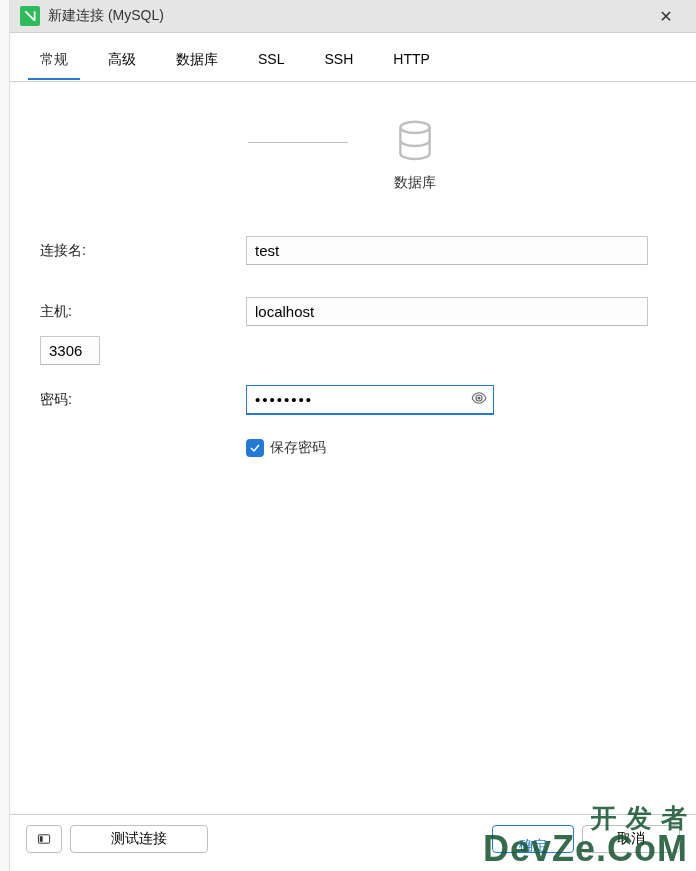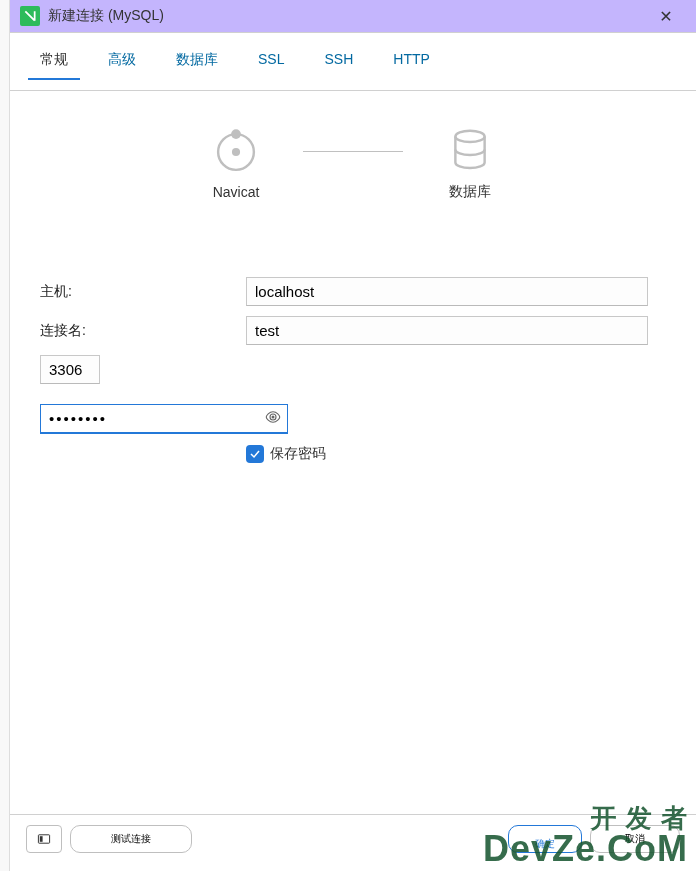--- a/index.html
+++ b/index.html
@@ -18,21 +18,21 @@
       left: 0; top: 0; bottom: 0;
       width: 10px;
       background: #f8f8f8;
       border-right: 1px solid #ddd;
     }
     .titlebar {
       display: flex;
       align-items: center;
       padding: 6px 10px;
       border-bottom: 1px solid #d0d0d0;
-      background: #c4b5fd;
+      background: #e5e5e5;
       margin-left: 10px;
     }
     .app-icon {
       width: 20px; height: 20px;
       background: #2dbb5b;
       border-radius: 2px;
       display: flex;
       align-items: center;
       justify-content: center;
       margin-right: 8px;
@@ -42,28 +42,28 @@
     .close-btn {
       width: 40px;
       text-align: center;
       font-size: 16px;
       cursor: pointer;
       color: #333;
     }
     .tabs {
       display: flex;
       gap: 16px;
-      padding: 12px 18px 11px 18px;
+      padding: 12px 18px 2px 18px;
       border-bottom: 1px solid #d0d0d0;
       margin-left: 10px;
     }
     .tab {
       padding: 6px 12px 10px 12px;
       cursor: pointer;
-      color: #0369a1;
+      color: #000000;
       position: relative;
     }
     .tab.active {
       color: #333;
     }
     .tab.active::after {
       content: "";
       position: absolute;
       bottom: -1px; left: 0; right: 0;
       height: 2px;
@@ -137,21 +137,21 @@
     .eye {
       width: 28px;
       text-align: center;
       color: #666;
       cursor: pointer;
     }
     .save-row {
       display: flex;
       align-items: center;
       margin-left: 206px;
-      margin-top: 11px;
+      margin-top: 24px;
       gap: 6px;
     }
     .check {
       width: 18px; height: 18px;
       background: #2378d8;
       border-radius: 4px;
       display: flex;
       align-items: center;
       justify-content: center;
       cursor: pointer;
@@ -174,25 +174,25 @@
       background: #fff;
       display: flex;
       align-items: center;
       justify-content: center;
       cursor: pointer;
     }
     .btn {
       height: 28px;
       padding: 0 34px;
       border: 1px solid #bfbfbf;
-      border-radius: 10px;
+      border-radius: 4px;
       background: #fff;
       cursor: pointer;
       font-family: inherit;
-      font-size: 10px;
+      font-size: 14px;
     }
     .btn.med { padding: 0 40px; }
     .spacer { flex: 1; }
     .btn-primary {
       border: 1px solid #2378d8;
       color: #2378d8;
       padding: 11px 26px;
     }
     .watermark {
       position: absolute;
@@ -226,58 +226,51 @@
 <div class="tabs">
   <div class="tab active">常规</div>
   <div class="tab">高级</div>
   <div class="tab">数据库</div>
   <div class="tab">SSL</div>
   <div class="tab">SSH</div>
   <div class="tab">HTTP</div>
 </div>
 
 <div class="diagram">
-  <div class="diagram-node">
-    <svg viewBox="0 0 64 64">
-      <circle cx="32" cy="32" r="22" stroke="#bfbfbf" stroke-width="3" fill="none"></circle>
-      <circle cx="32" cy="10" r="6" fill="#bfbfbf"></circle>
-      <circle cx="32" cy="32" r="5" fill="#bfbfbf"></circle>
-    </svg>
-    <div class="diagram-node-label">Navicat</div>
-  </div>
   <div class="diagram-line"></div>
   <div class="diagram-node">
     <svg viewBox="0 0 64 64">
       <ellipse cx="32" cy="14" rx="18" ry="7" stroke="#bfbfbf" stroke-width="3" fill="none"></ellipse>
       <path d="M14 14 V46 a18 7 0 0 0 36 0 V14" stroke="#bfbfbf" stroke-width="3" fill="none"></path>
       <path d="M14 30 a18 7 0 0 0 36 0" stroke="#bfbfbf" stroke-width="3" fill="none"></path>
     </svg>
     <div class="diagram-node-label">数据库</div>
   </div>
 </div>
 
 <div class="form">
+  <div class="form-row">
+    <div class="form-label">连接名:</div>
+    <input class="form-input input-long" value="test" style="">
+  </div>
+
   <div class="form-row gap">
     <div class="form-label">主机:</div>
     <input class="form-input input-long" value="localhost" style="">
   </div>
 
   <div class="form-row">
-    <div class="form-label">连接名:</div>
-    <input class="form-input input-long" value="test" style="">
+    <input class="form-input input-short" value="3306" style="">
   </div>
 
   <div class="form-row">
-    <input class="form-input input-short" value="3306" style="">
   </div>
 
   <div class="form-row">
-  </div>
-
-  <div class="form-row">
+    <div class="form-label">密码:</div>
     <div class="pw-wrap">
       <input type="text" value="••••••••" style="">
       <span class="eye">
         <svg viewBox="0 0 24 24" width="18" height="18">
             <path d="M12 5c-5 0-9 5-9 7s4 7 9 7 9-5 9-7-4-7-9-7zm0 11a4 4 0 1 1 0-8 4 4 0 0 1 0 8z" fill="none" stroke="#666" stroke-width="1.5"></path>
             <circle cx="12" cy="12" r="2" fill="#666"></circle>
           </svg>
       </span>
     </div>
   </div>

